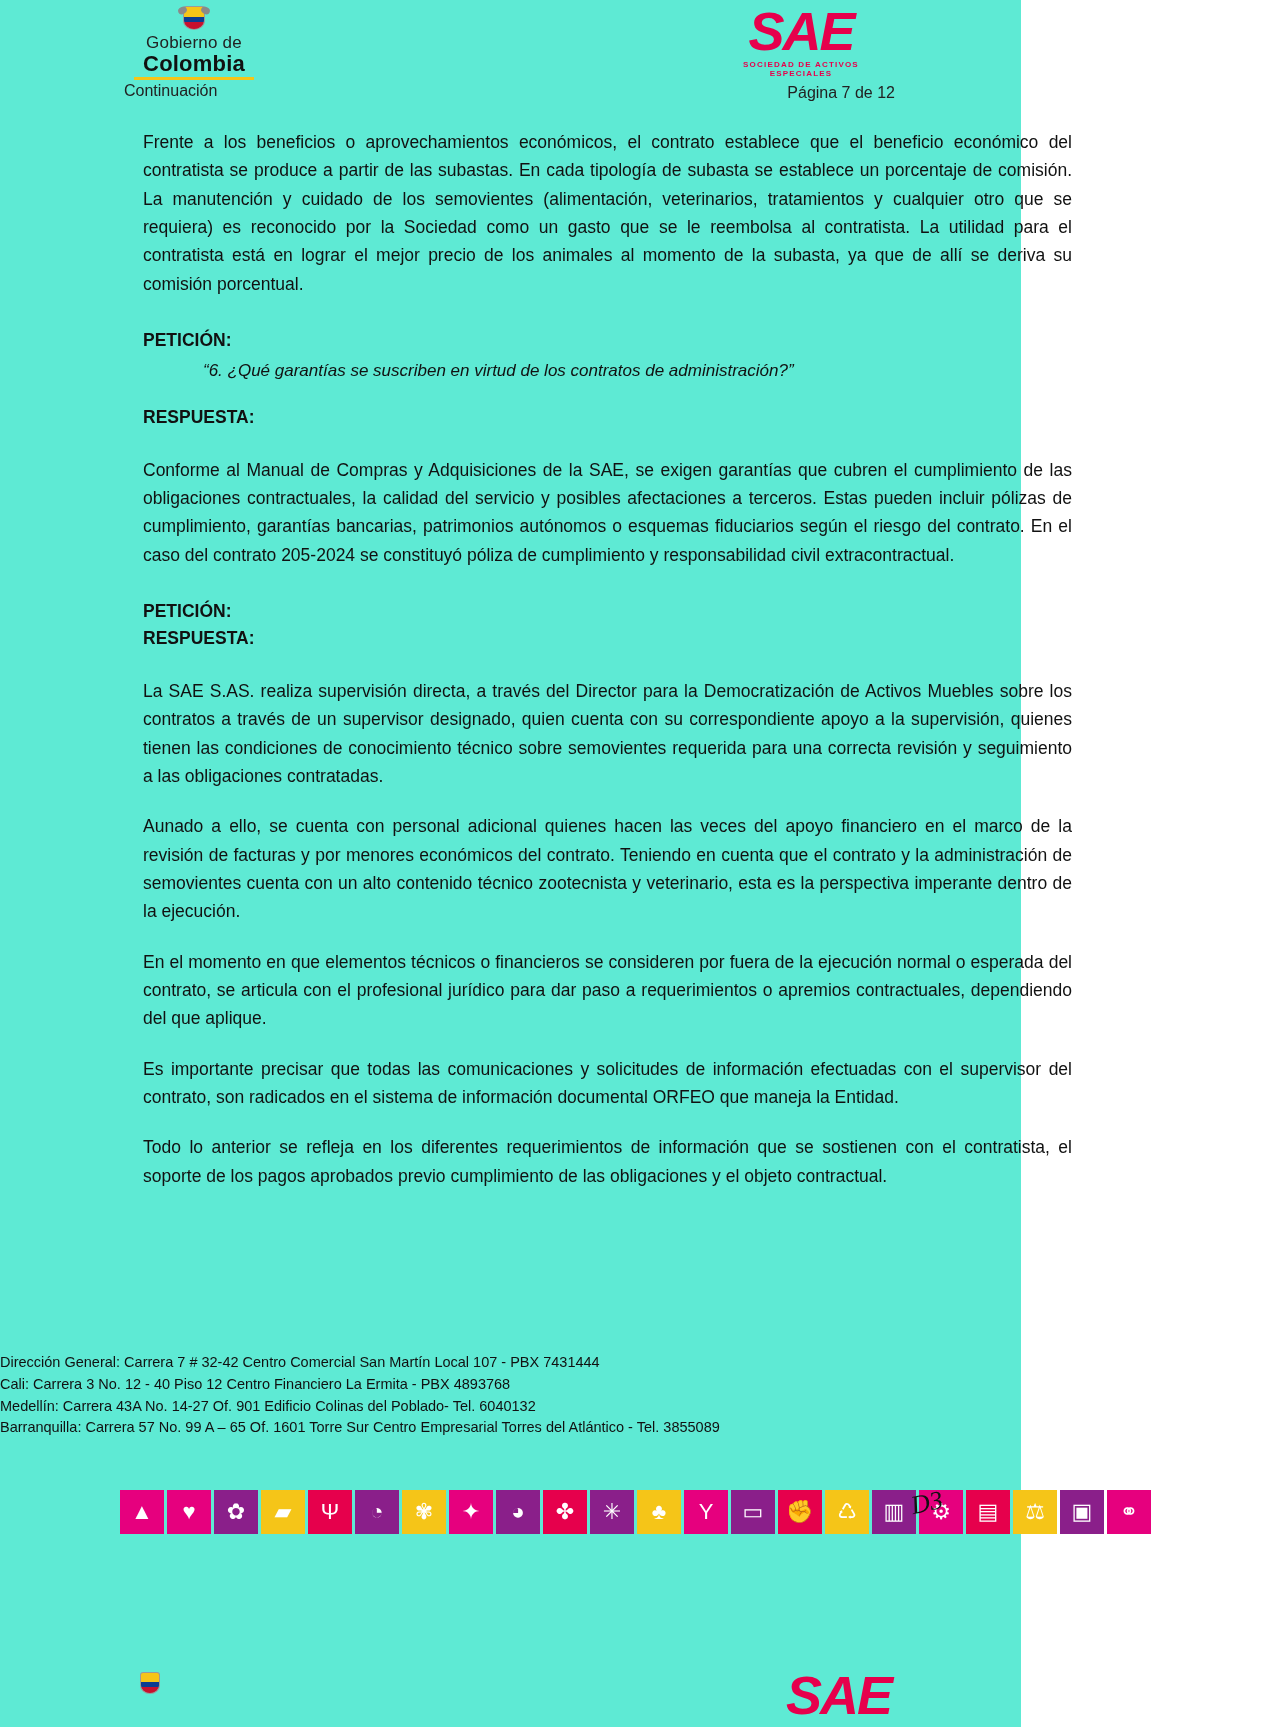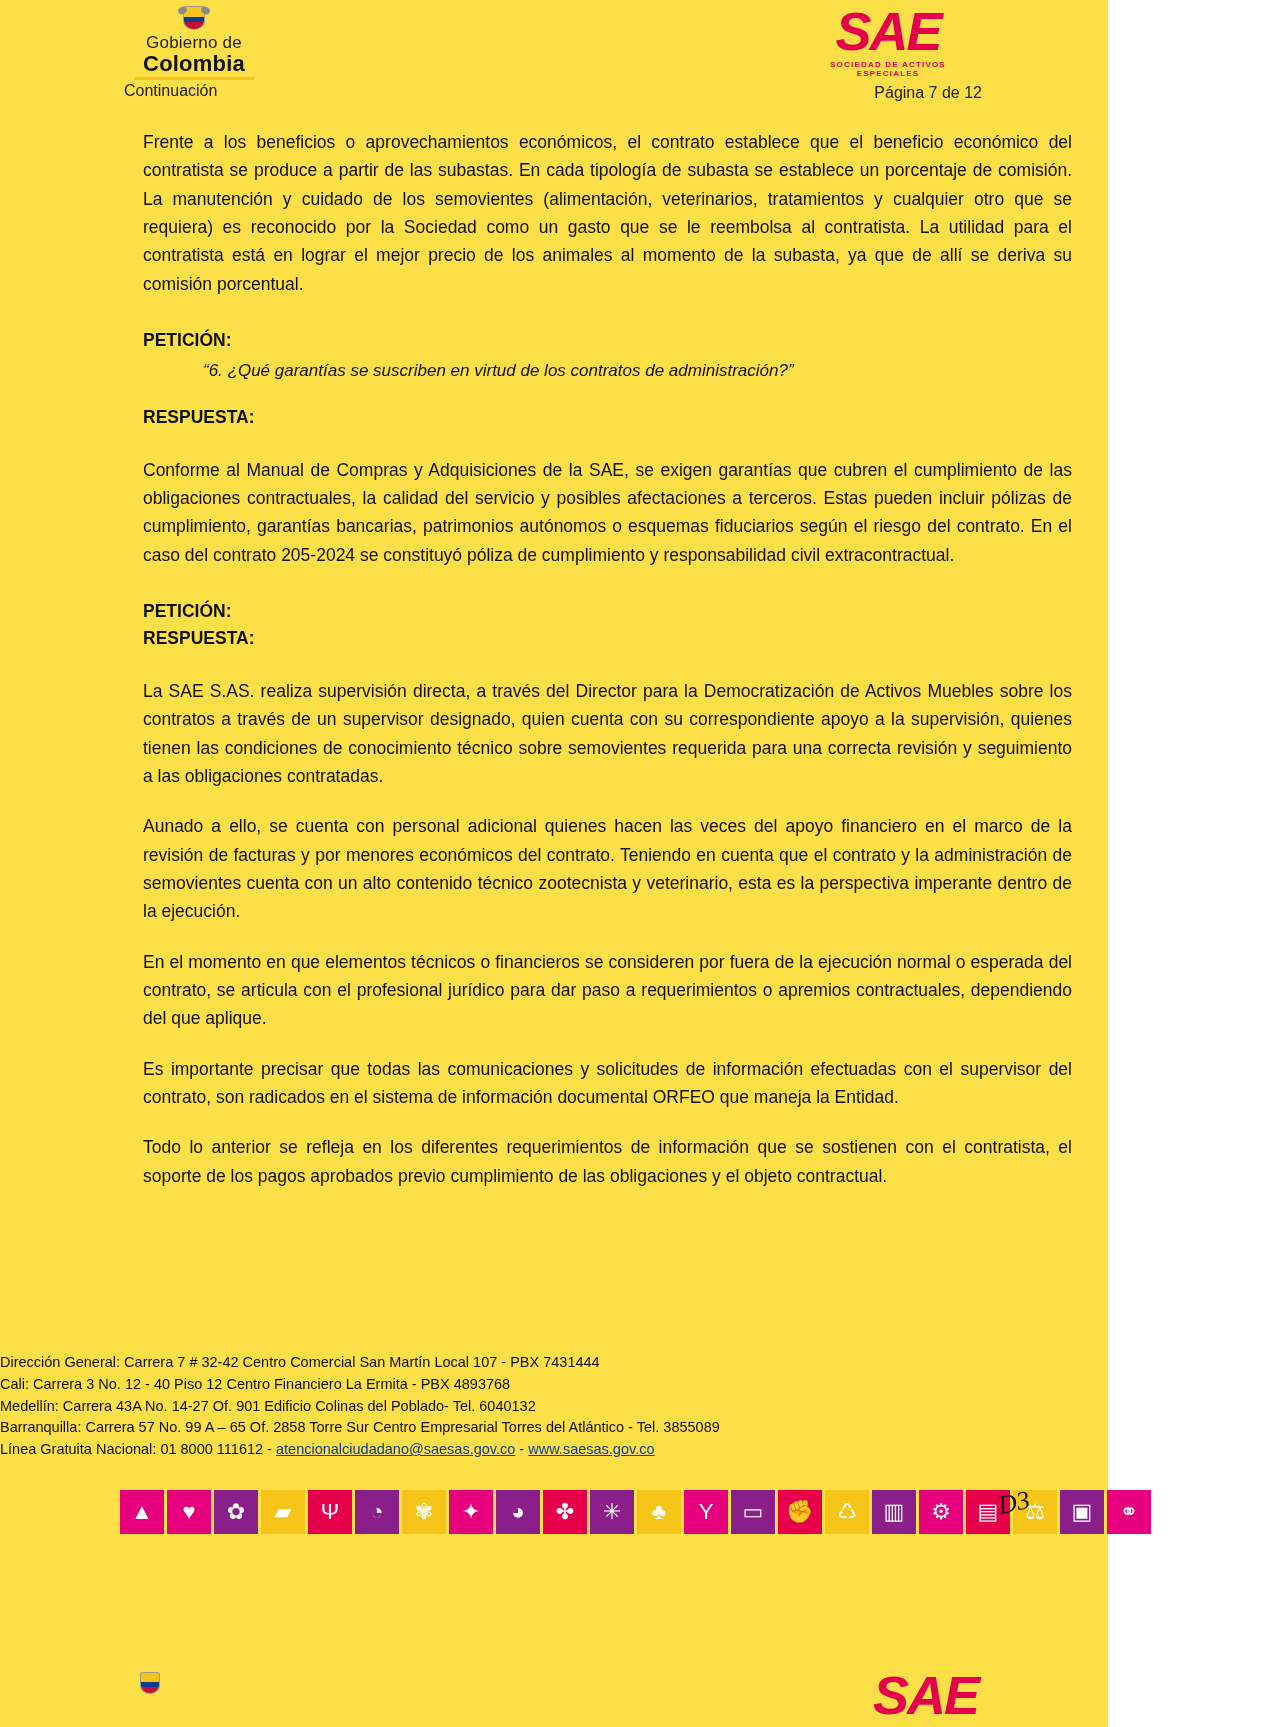--- a/index.html
+++ b/index.html
@@ -10,25 +10,25 @@
   body {
     width: 1280px;
     height: 1727px;
     position: relative;
     font-family: "Liberation Sans", sans-serif;
     color: #1a1a1a;
     overflow: hidden;
   }
   .page {
     position: relative;
-    width: 1108px;
+    width: 1021px;
     height: 1727px;
     box-sizing: border-box;
     padding: 0;
-    background: #fde047;
+    background: #5eead4;
   }
 
   
   .header {
     position: relative;
     height: 112px;
   }
   .gov-logo {
     position: absolute;
     left: 104px;
@@ -276,24 +276,21 @@
     <p class="para">En el momento en que elementos técnicos o financieros se consideren por fuera de la ejecución normal o esperada del contrato, se articula con el profesional jurídico para dar paso a requerimientos o apremios contractuales, dependiendo del que aplique.</p>
     <p class="para">Es importante precisar que todas las comunicaciones y solicitudes de información efectuadas con el supervisor del contrato, son radicados en el sistema de información documental ORFEO que maneja la Entidad.</p>
     <p class="para">Todo lo anterior se refleja en los diferentes requerimientos de información que se sostienen con el contratista, el soporte de los pagos aprobados previo cumplimiento de las obligaciones y el objeto contractual.</p>
   </div>
 
   <div class="footer">
     <div class="footer-lines">
       <div>Dirección General: Carrera 7 # 32-42 Centro Comercial San Martín Local 107 -  PBX 7431444</div>
       <div>Cali: Carrera 3 No. 12 - 40 Piso 12 Centro Financiero La Ermita -  PBX 4893768</div>
       <div>Medellín: Carrera 43A No. 14-27 Of. 901 Edificio Colinas del Poblado- Tel. 6040132</div>
-      <div>Barranquilla: Carrera 57 No. 99 A – 65 Of. 2858 Torre Sur Centro Empresarial Torres del Atlántico - Tel. 3855089</div>
-      <div>
-        <span>Línea Gratuita Nacional: 01 8000 111612 - </span><a href="#">atencionalciudadano@saesas.gov.co</a><span> - </span><a href="#">www.saesas.gov.co</a>
-      </div>
+      <div>Barranquilla: Carrera 57 No. 99 A – 65 Of. 1601 Torre Sur Centro Empresarial Torres del Atlántico - Tel. 3855089</div>
     </div>
   </div>
 
   <div class="icon-strip">
     <div class="sdg" style="background:#e6007e">▲</div>
     <div class="sdg" style="background:#e6007e">♥</div>
     <div class="sdg" style="background:#8a1f8a">✿</div>
     <div class="sdg" style="background:#f5c518">▰</div>
     <div class="sdg" style="background:#e6004c">Ψ</div>
     <div class="sdg" style="background:#8a1f8a">◔</div>

